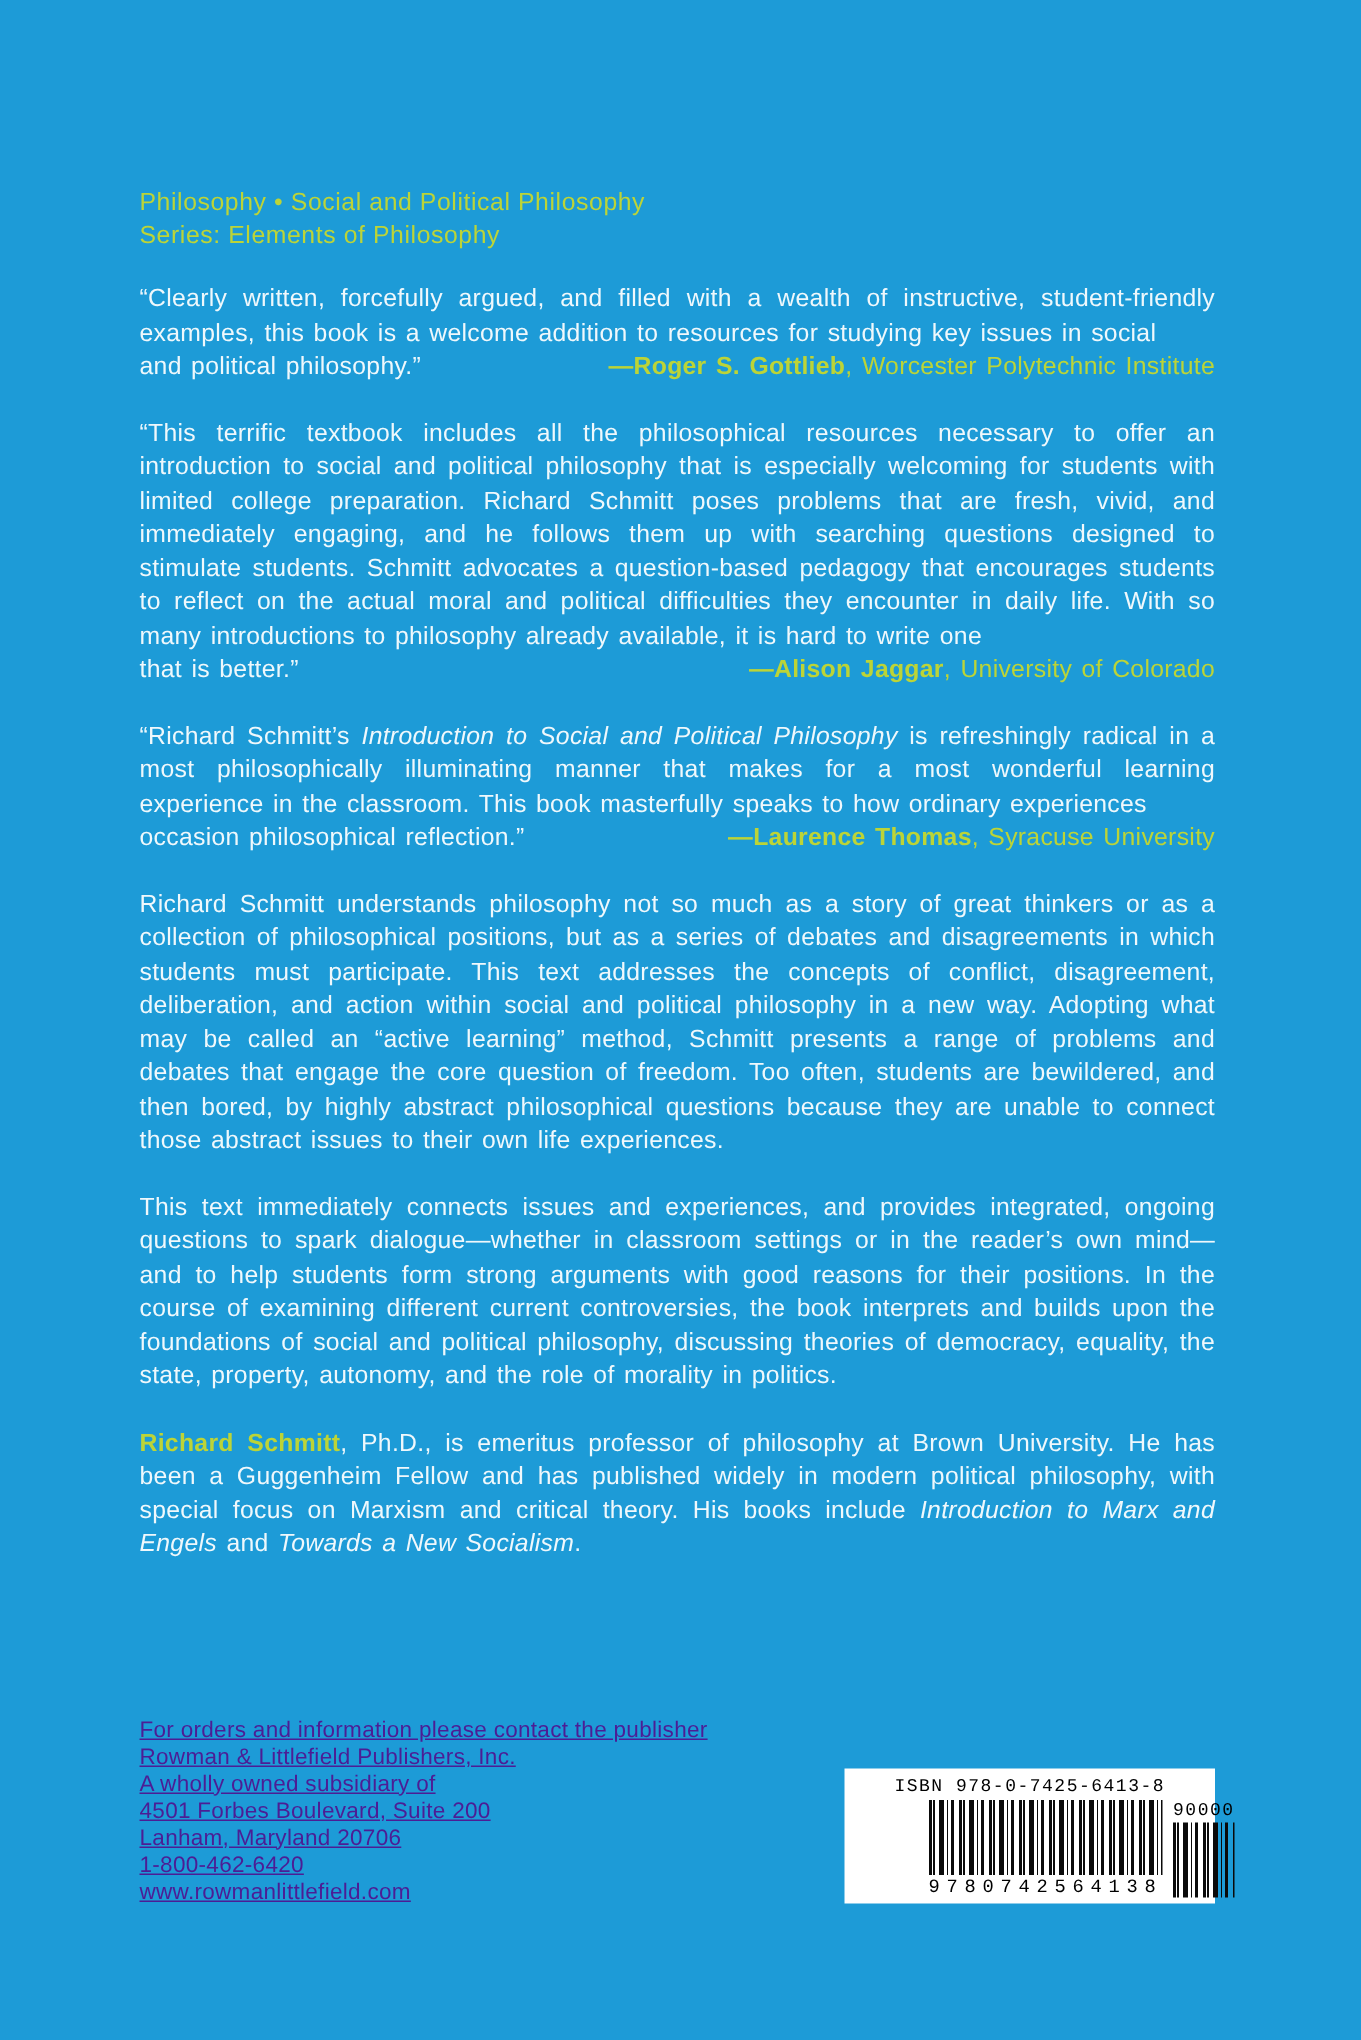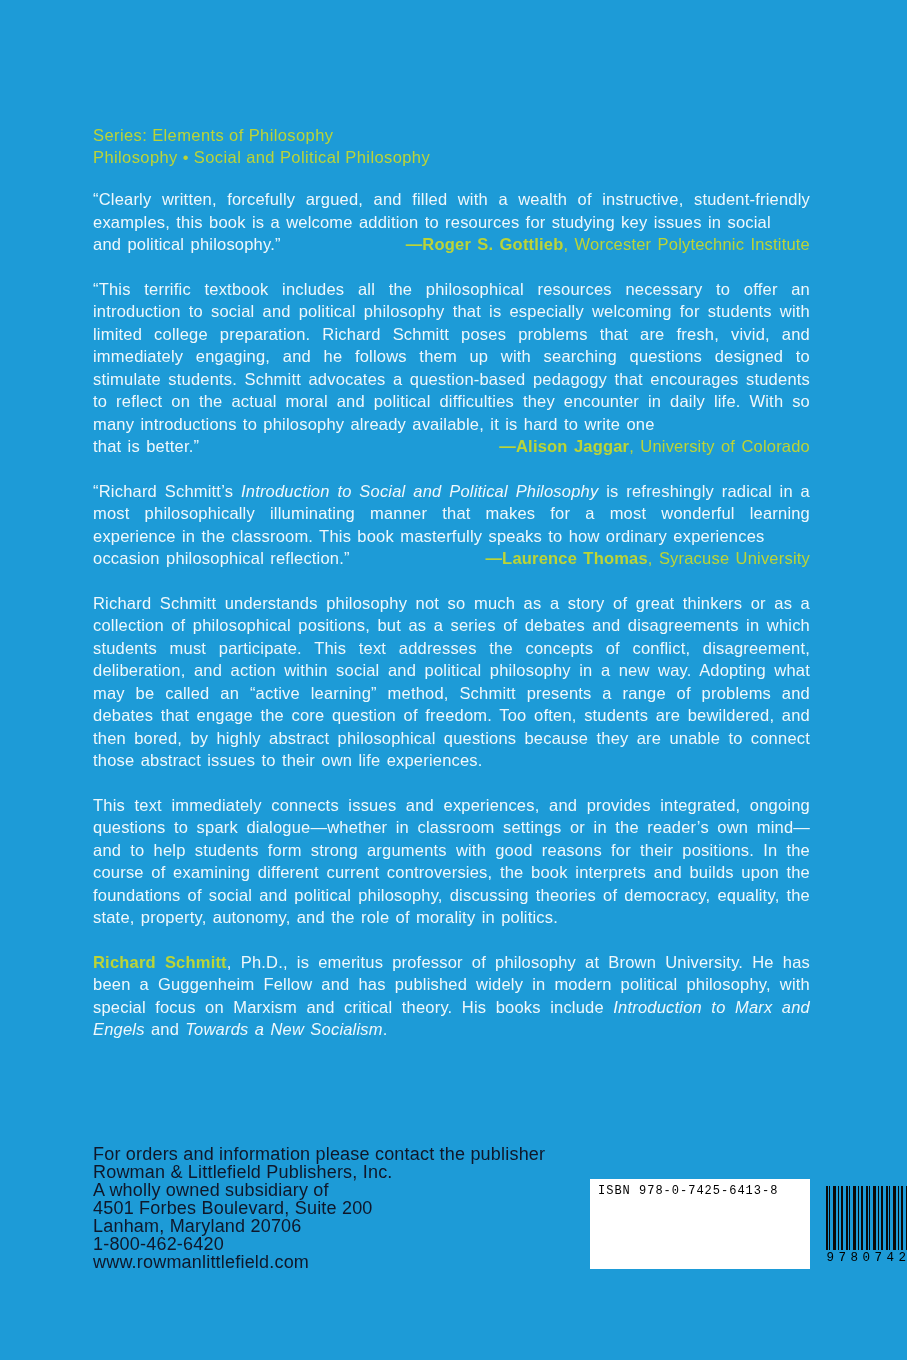--- a/index.html
+++ b/index.html
@@ -51,34 +51,35 @@
   .bio-italic { font-style:italic; }
 
   .footer {
     margin-top:104px;
     width:717px;
     display:flex;
     justify-content:space-between;
     align-items:flex-end;
   }
   .publisher {
-    color:#0f172a;
-    font-size:18px;
+    color:#4c1d95;
+    font-size:15px;
     line-height:18px;
     letter-spacing:0.2px;
+    text-decoration:underline;
   }
   .publisher div { white-space:nowrap; }
 
   .barcode-panel {
-    width:220px; height:90px;
+    width:247px; height:90px;
     background:#ffffff;
     box-sizing:border-box;
     padding:5px 8px 4px 8px;
     display:flex;
-    flex-direction:row;
+    flex-direction:column;
     margin-bottom:2px;
   }
   .bc-isbn {
     font-family:"Liberation Mono", monospace;
     font-size:12px;
     letter-spacing:1px;
     color:#000;
     text-align:center;
     white-space:nowrap;
   }
@@ -113,22 +114,22 @@
   }
   .bars-sup { flex:1; margin-top:1px; }
 </style>
 </head>
 <body>
 
 <div class="cover">
   <div class="content">
 
     <div class="category-block">
+      <div class="category-line">Philosophy • Social and Political Philosophy</div>
       <div class="category-line">Series: Elements of Philosophy</div>
-      <div class="category-line">Philosophy • Social and Political Philosophy</div>
     </div>
 
     <div class="block">
       <p class="txt">“Clearly written, forcefully argued, and filled with a wealth of instructive, student-friendly examples, this book is a welcome addition to resources for studying key issues in social</p>
       <div class="quote-last">
         <span class="quote-tail">and political philosophy.”</span>
         <span class="attribution"><b>—Roger S. Gottlieb</b><span>, Worcester Polytechnic Institute</span></span>
       </div>
     </div>
 

